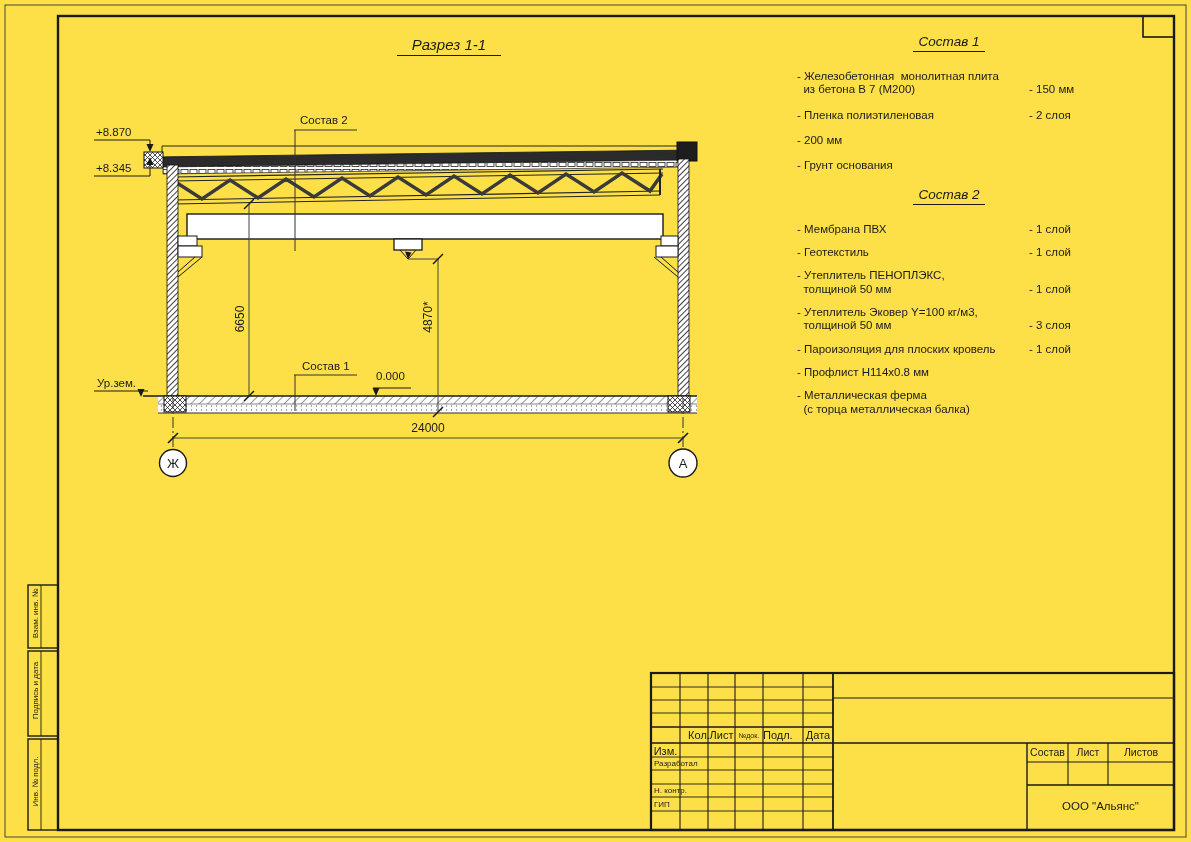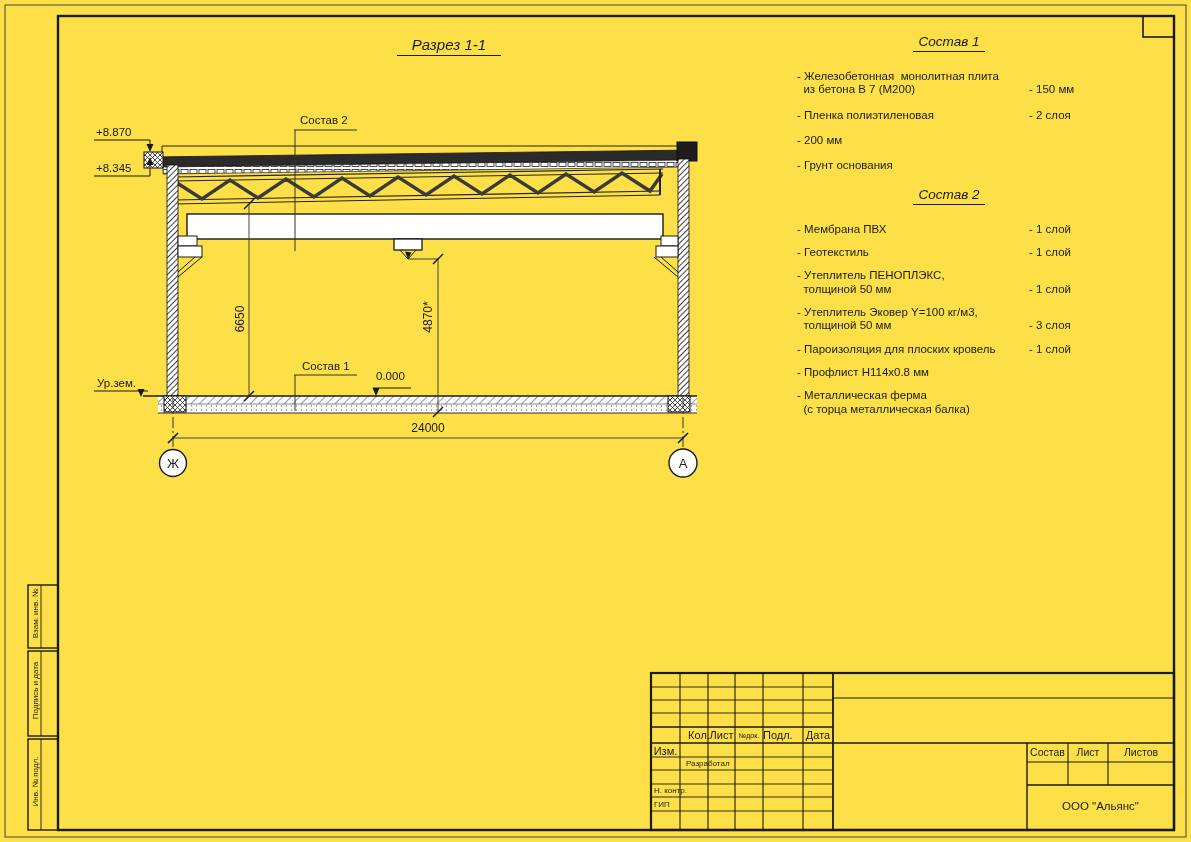--- a/index.html
+++ b/index.html
@@ -277,21 +277,21 @@
 </div>
 
 <div>
   <div class="txt tb" style="left:651px;top:729px;width:29px;margin-top:16px;">Изм.</div>
   <div class="txt tb" style="left:680px;top:729px;width:38px;">Кол.</div>
   <div class="txt tb" style="left:708px;top:729px;width:27px;">Лист</div>
   <div class="txt tb-small" style="left:735px;top:732px;width:28px;">№док.</div>
   <div class="txt tb" style="left:763px;top:729px;width:25px;">Подл.</div>
   <div class="txt tb" style="left:803px;top:729px;width:30px;">Дата</div>
 
-  <div class="txt tb-row" style="left:654px;top:759px;padding-left:32px;">Разработал</div>
+  <div class="txt tb-row" style="left:654px;top:759px;">Разработал</div>
   <div class="txt tb-row" style="left:654px;top:786px;text-align:center;">Н. контр.</div>
   <div class="txt tb-row" style="left:654px;top:800px;">ГИП</div>
 
   <div class="txt tb-stage" style="left:1027px;top:746px;width:41px;">Состав</div>
   <div class="txt tb-stage" style="left:1068px;top:746px;width:40px;">Лист</div>
   <div class="txt tb-stage" style="left:1108px;top:746px;width:66px;">Листов</div>
 
   <div class="txt tb-company" style="left:1027px;top:800px;width:147px;">ООО "Альянс"</div>
 </div>
 

